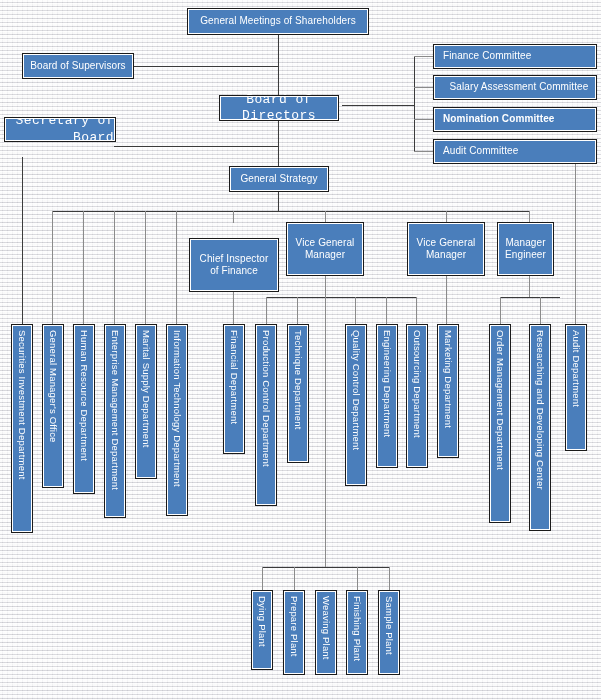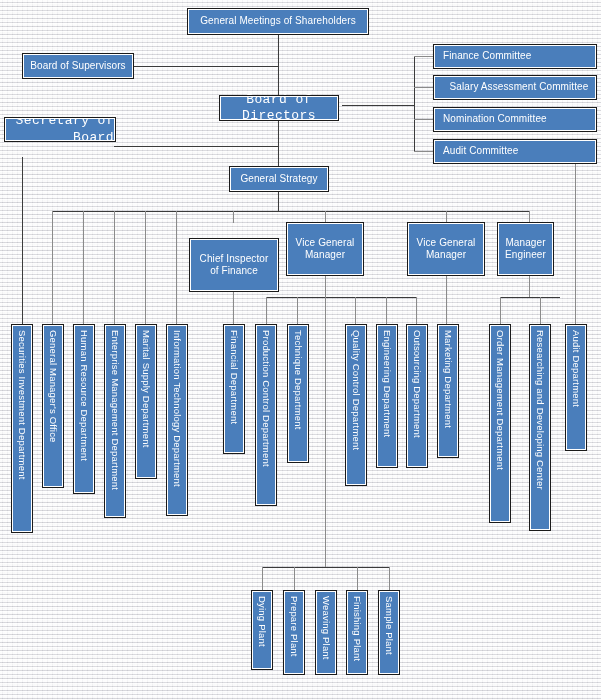--- a/index.html
+++ b/index.html
@@ -140,21 +140,21 @@
 <div class="node" style="left:230px;top:167px;width:98px;height:24px;">
   <span class="txt">General Strategy</span>
 </div>
 
 <div class="node" style="left:434px;top:45px;width:162px;height:23px;justify-content:flex-start;padding-left:8px;">
   <span class="txt">Finance   Committee</span>
 </div>
 <div class="node" style="left:434px;top:76px;width:162px;height:23px;justify-content:center;padding-left:8px;">
   <span class="txt">Salary Assessment Committee</span>
 </div>
-<div class="node" style="left:434px;top:108px;width:162px;height:23px;justify-content:flex-start;padding-left:8px;">
+<div class="node" style="left:434px;top:108px;width:162px;height:23px;justify-content:flex-start;padding-left:8px;font-weight:bold;">
   <span class="txt">Nomination Committee</span>
 </div>
 <div class="node" style="left:434px;top:140px;width:162px;height:23px;justify-content:flex-start;padding-left:8px;">
   <span class="txt">Audit Committee</span>
 </div>
 
 <div class="node" style="left:190px;top:239px;width:88px;height:52px;">
   <span class="txt">Chief   Inspector
 of   Finance</span>
 </div>

